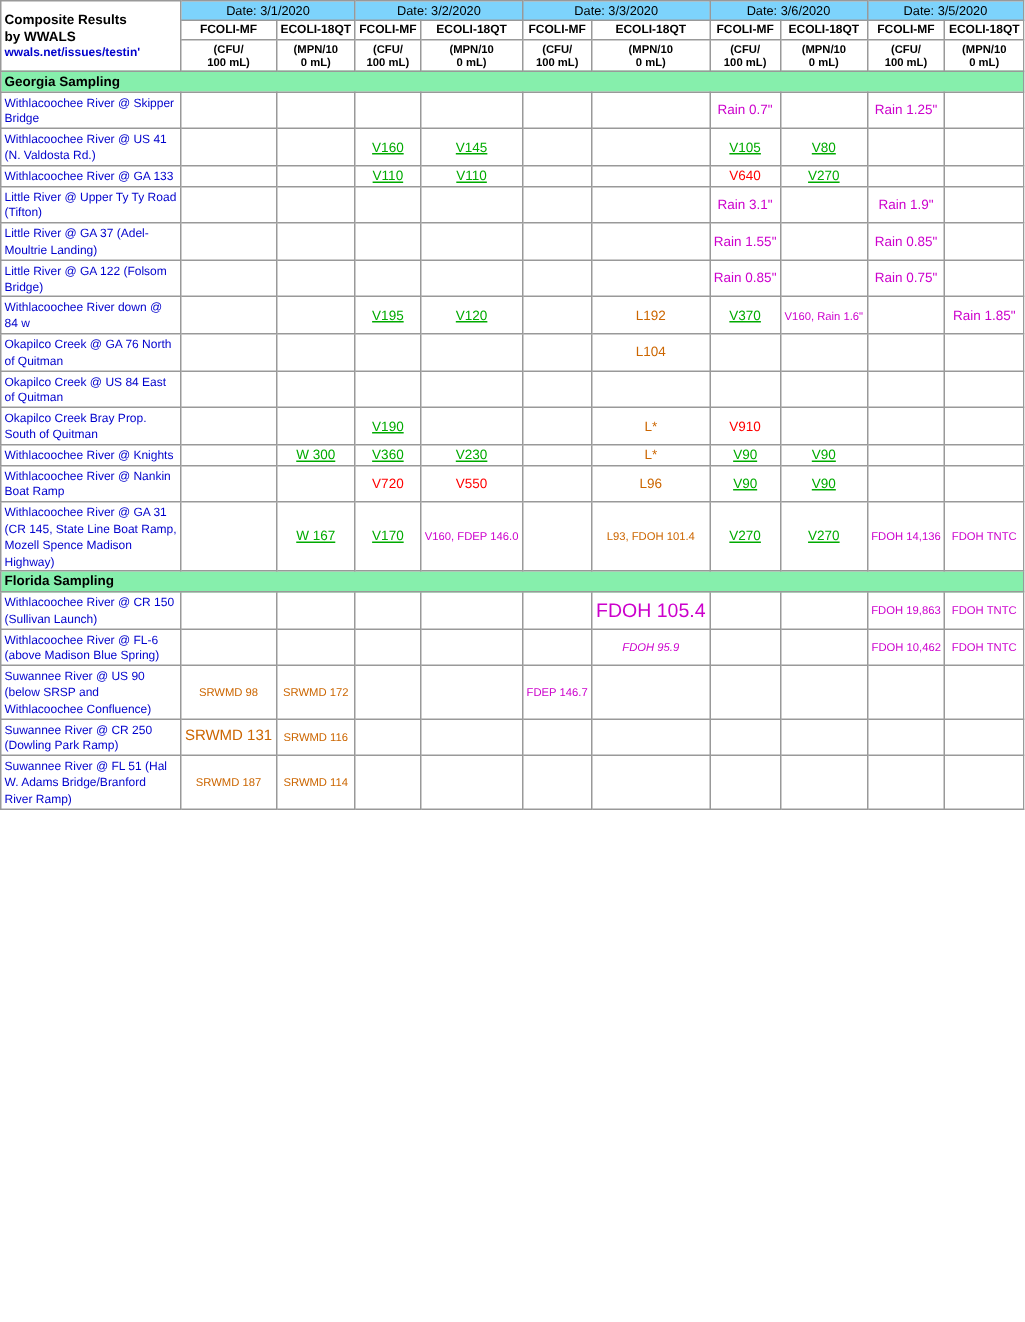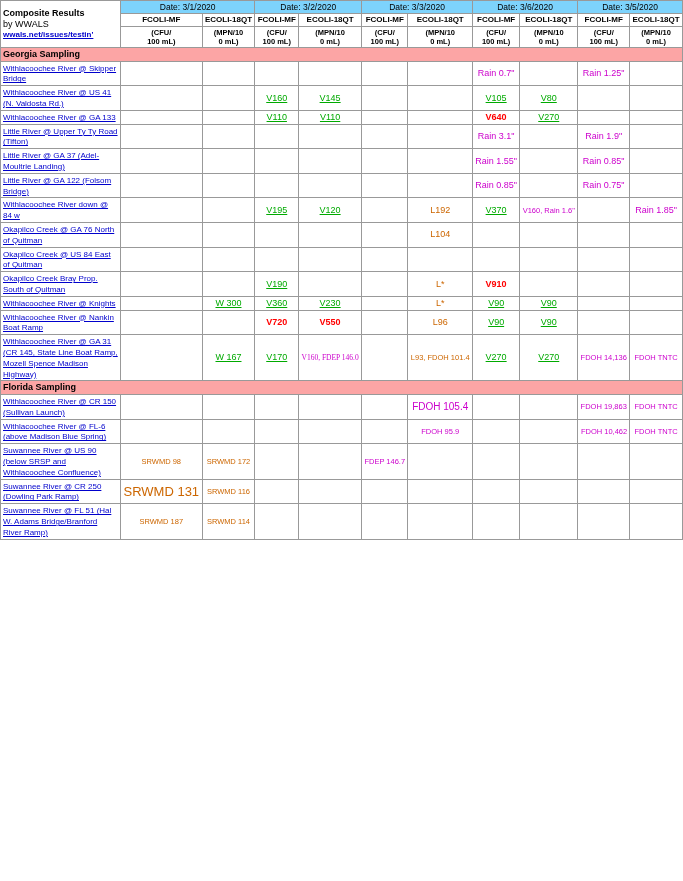--- a/index.html
+++ b/index.html
@@ -2,40 +2,40 @@
 <html><head>
   <meta charset="utf-8">
   <style>
     * { box-sizing: border-box; margin: 0; padding: 0; }
     body { font-family: Arial, sans-serif; font-size: 9px; background: #fff; width: 683px; }
     
     table { border-collapse: collapse; width: 100%; }
     th, td { border: 1px solid #999; padding: 1px 2px; vertical-align: middle; text-align: center; line-height: 1.2; }
     .site-col { text-align: left; width: 120px; min-width: 120px; }
     
-    .section-header { background: #fca5a5; font-weight: bold; text-align: left; font-size: 9px; }
+    .section-header { background: #86efac; font-weight: bold; text-align: left; font-size: 9px; }
     
     .green { color: #00aa00; text-decoration: underline; }
     .magenta { color: #cc00cc; }
-    .red { color: red; font-weight: bold; }
+    .red { color: red; font-weight: normal; }
     .orange { color: #cc6600; }
     
-    .site-link { color: #0000cc; text-decoration: underline; cursor: pointer; font-size: 8px; }
+    .site-link { color: #0000cc; cursor: pointer; font-size: 8px; }
     
     .col-date { background: #7dd3fc; font-weight: normal; font-size: 8.5px; }
   </style>
 </head>
 <body>
 
 <table>
   <thead>
     <tr>
       <th class="site-col" rowspan="3">
         <div style="font-weight:bold;font-size:9px;">Composite Results</div>
-        <div style="font-weight:normal;font-size:9px;">by WWALS</div>
+        <div style="font-weight:bold;font-size:9px;">by WWALS</div>
         <div class="site-link">wwals.net/issues/testin'</div>
       </th>
       <th colspan="2" class="col-date">Date: <span>3/1/2020</span></th>
       <th colspan="2" class="col-date">Date: <span>3/2/2020</span></th>
       <th colspan="2" class="col-date">Date: <span>3/3/2020</span></th>
       <th colspan="2" class="col-date">Date: <span>3/6/2020</span></th>
       <th colspan="2" class="col-date">Date: <span>3/5/2020</span></th>
     </tr>
     <tr>
       <th style="font-size:8px;">FCOLI-MF</th>
@@ -234,55 +234,55 @@
       <td class="green">V90</td>
       <td></td>
       <td></td>
     </tr>
 
     <tr>
       <td class="site-col"><span class="site-link">Withlacoochee River @ GA 31 (CR 145, State Line Boat Ramp, Mozell Spence Madison Highway)</span></td>
       <td></td>
       <td class="green">W 167</td>
       <td class="green">V170</td>
-      <td class="magenta" style="font-size:7.5px;font-family:Liberation Serif, serif;">V160, FDEP 146.0</td>
+      <td class="magenta" style="font-size:7.5px;">V160, FDEP 146.0</td>
       <td></td>
       <td class="orange" style="font-size:7.5px;">L93, FDOH 101.4</td>
       <td class="green">V270</td>
       <td class="green">V270</td>
       <td class="magenta" style="font-size:7.5px;">FDOH 14,136</td>
       <td class="magenta" style="font-size:7.5px;">FDOH TNTC</td>
     </tr>
 
     <tr>
       <td colspan="11" class="section-header">Florida Sampling</td>
     </tr>
 
     <tr>
       <td class="site-col"><span class="site-link">Withlacoochee River @ CR 150 (Sullivan Launch)</span></td>
       <td></td>
       <td></td>
       <td></td>
       <td></td>
       <td></td>
-      <td class="magenta" style="font-size:10px;">FDOH 105.4</td>
+      <td class="magenta" style="font-size:13px;">FDOH 105.4</td>
       <td></td>
       <td></td>
       <td class="magenta" style="font-size:7.5px;">FDOH 19,863</td>
       <td class="magenta" style="font-size:7.5px;">FDOH TNTC</td>
     </tr>
 
     <tr>
       <td class="site-col"><span class="site-link">Withlacoochee River @ FL-6 (above Madison Blue Spring)</span></td>
       <td></td>
       <td></td>
       <td></td>
       <td></td>
       <td></td>
-      <td class="magenta" style="font-size:7.5px;">FDOH 95.9</td>
+      <td class="magenta" style="font-size:7.5px;font-style:italic;">FDOH 95.9</td>
       <td></td>
       <td></td>
       <td class="magenta" style="font-size:7.5px;text-align:right;">FDOH 10,462</td>
       <td class="magenta" style="font-size:7.5px;">FDOH TNTC</td>
     </tr>
 
     <tr>
       <td class="site-col"><span class="site-link">Suwannee River @ US 90 (below SRSP and Withlacoochee Confluence)</span></td>
       <td class="orange" style="font-size:7.5px;">SRWMD 98</td>
       <td class="orange" style="font-size:7.5px;">SRWMD 172</td>
@@ -291,21 +291,21 @@
       <td class="magenta" style="font-size:7.5px;">FDEP 146.7</td>
       <td></td>
       <td></td>
       <td></td>
       <td></td>
       <td></td>
     </tr>
 
     <tr>
       <td class="site-col"><span class="site-link">Suwannee River @ CR 250 (Dowling Park Ramp)</span></td>
-      <td class="orange" style="font-size:13px;">SRWMD 131</td>
+      <td class="orange" style="font-size:10px;">SRWMD 131</td>
       <td class="orange" style="font-size:7.5px;margin-left:28px;">SRWMD 116</td>
       <td></td>
       <td></td>
       <td></td>
       <td></td>
       <td></td>
       <td></td>
       <td></td>
       <td></td>
     </tr>

